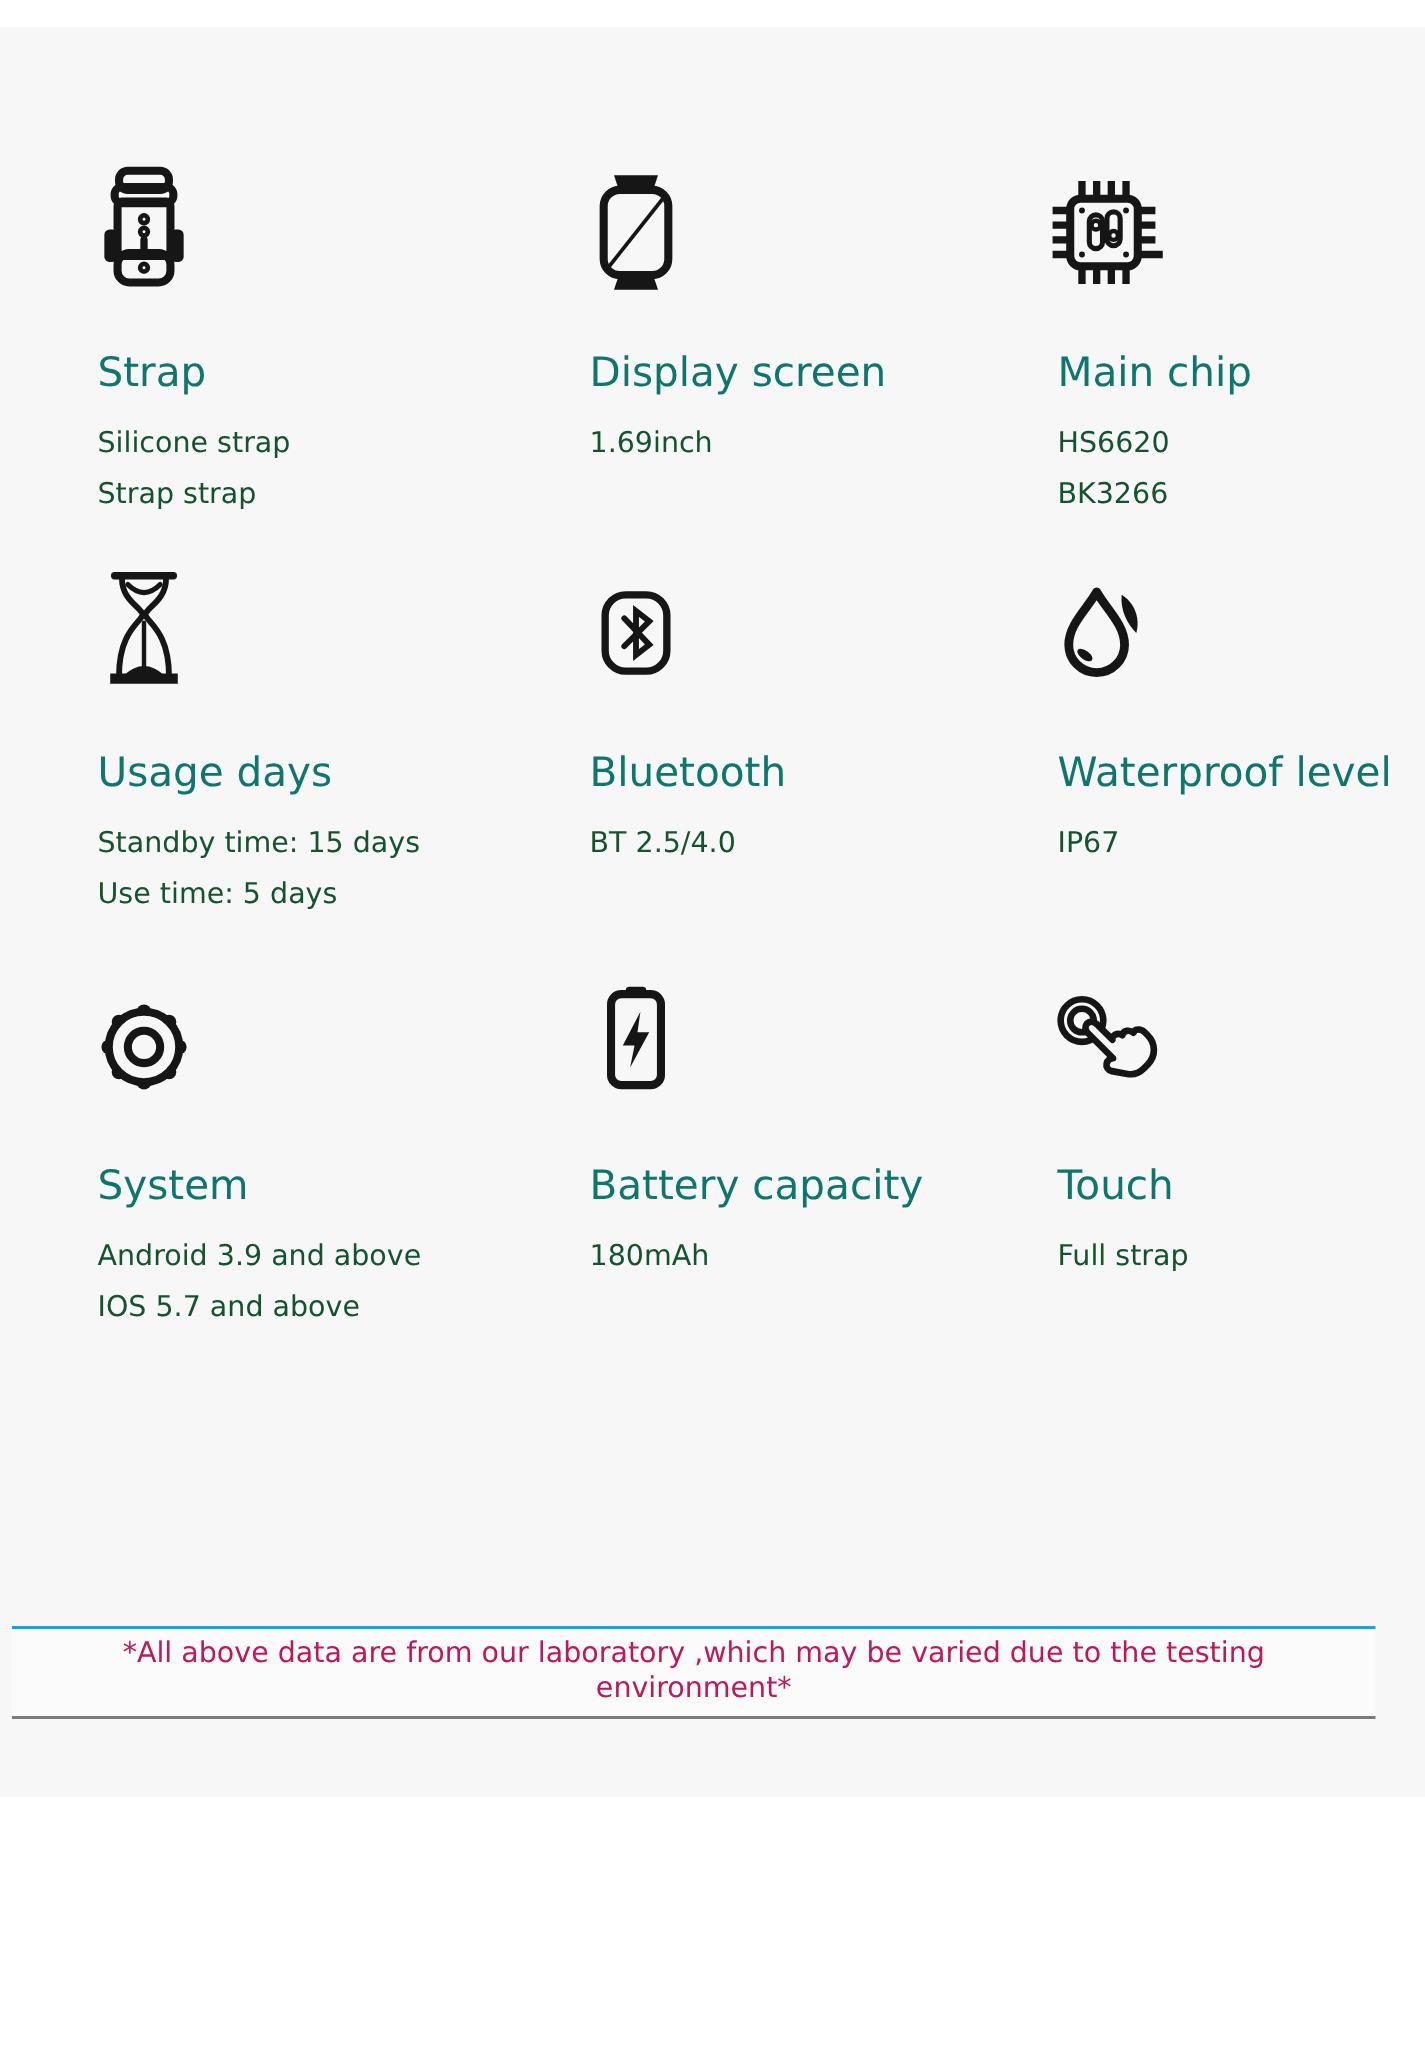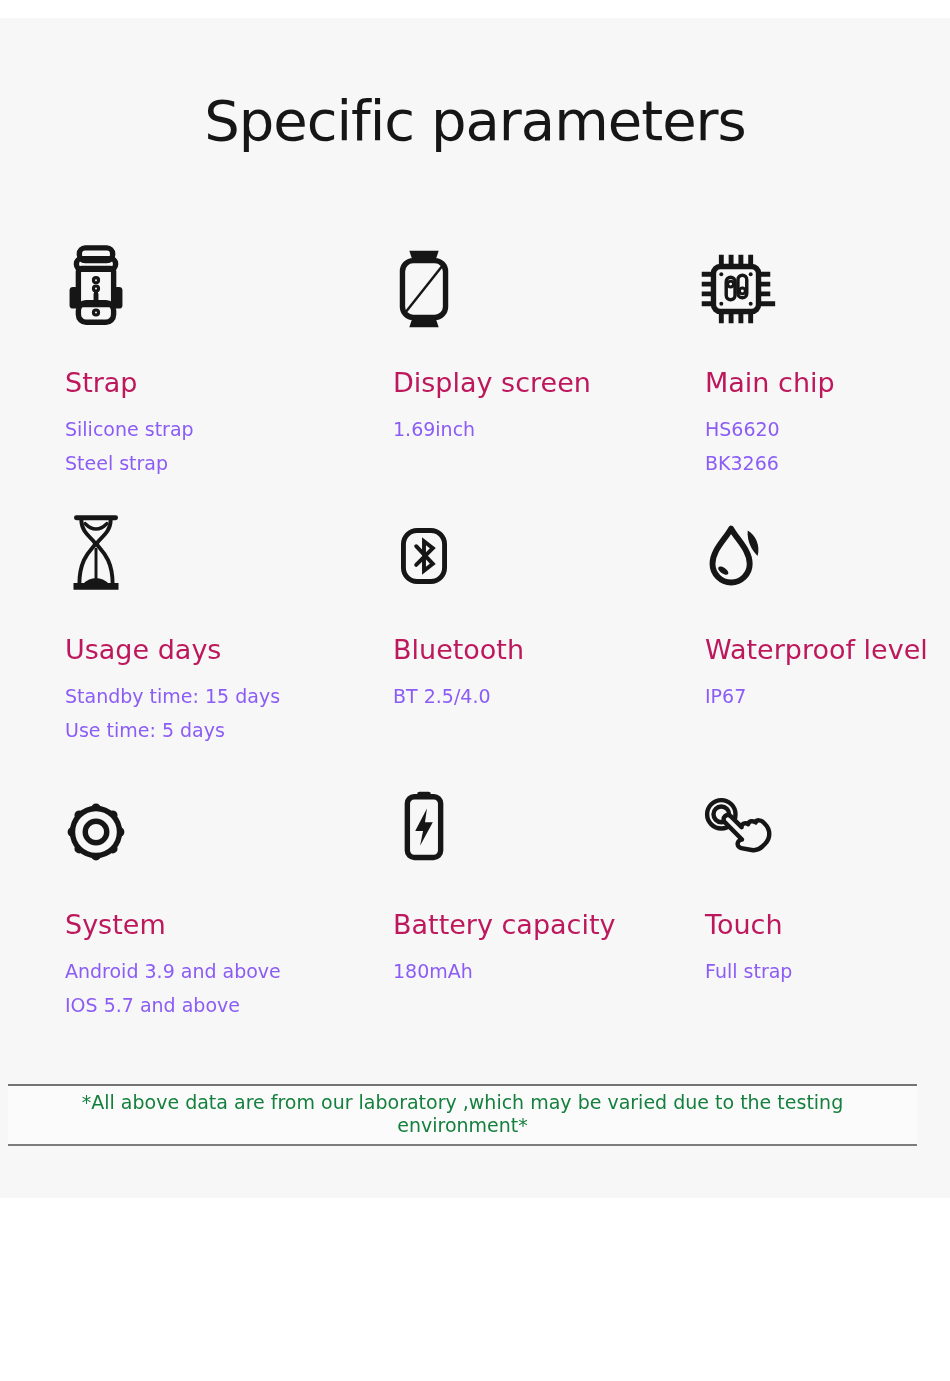--- a/index.html
+++ b/index.html
@@ -29,46 +29,45 @@
     display:grid;
     grid-template-columns:328px 312px 245px;
     grid-template-rows:267px 275px auto;
   }
   .cell { }
   .icon-box { height:100px; }
   .icon-box svg { display:block; width:94px; height:94px; margin-left:-16px; }
   .spec-label {
     margin-top:26px;
     font-size:27px; line-height:30px;
-    color:#be185d;
+    color:#0f766e;
   }
   .spec-values { margin-top:14px; }
   .spec-value {
     font-size:19px; line-height:34px;
-    color:#8b5cf6;
+    color:#14532d;
   }
   .footer-note {
     position:absolute;
     top:1066px; left:8px; width:909px;
-    border-top:2px solid #737373;
+    border-top:2px solid #0ea5e9;
     border-bottom:2px solid #7c7c7c;
     background:#fbfbfb;
     padding:5px 0 7px 0;
     text-align:center;
     font-size:19px; line-height:23px;
-    color:#15803d;
+    color:#be185d;
   }
   .ic { stroke:#161616; fill:none; }
 </style>
 </head>
 <body>
 
 <div class="panel">
 
-  <h1 class="page-title">Specific parameters</h1>
 
   <div class="spec-grid">
 
     <div class="cell">
       <div class="icon-box">
         <svg viewBox="0 0 96 96">
           <g class="ic" stroke-width="5.5" stroke-linejoin="round" stroke-linecap="round">
             <rect x="21" y="46" width="9" height="22" rx="3.5" fill="#161616" stroke="none"></rect>
             <rect x="66" y="46" width="9" height="22" rx="3.5" fill="#161616" stroke="none"></rect>
             <rect x="31" y="6" width="34" height="13" rx="6"></rect>
@@ -78,21 +77,21 @@
             <circle cx="48" cy="39" r="2.6" stroke-width="3.2"></circle>
             <circle cx="48" cy="47.5" r="2.6" stroke-width="3.2"></circle>
             <path d="M48,53 V62" stroke-width="5"></path>
             <circle cx="48" cy="72" r="2.6" stroke-width="3.2"></circle>
           </g>
         </svg>
       </div>
       <div class="spec-label">Strap</div>
       <div class="spec-values">
         <div class="spec-value">Silicone strap</div>
-        <div class="spec-value">Steel strap</div>
+        <div class="spec-value">Strap strap</div>
       </div>
     </div>
 
     <div class="cell">
       <div class="icon-box">
         <svg viewBox="0 0 96 96">
           <path d="M33,9 h30 l-4,12 h-22 z" fill="#161616"></path>
           <path d="M33,87 h30 l-4,-12 h-22 z" fill="#161616"></path>
           <rect x="26" y="19" width="44" height="58" rx="11" class="ic" stroke-width="5.5"></rect>
           <path d="M29,72 L67,24" class="ic" stroke-width="2.5"></path>

